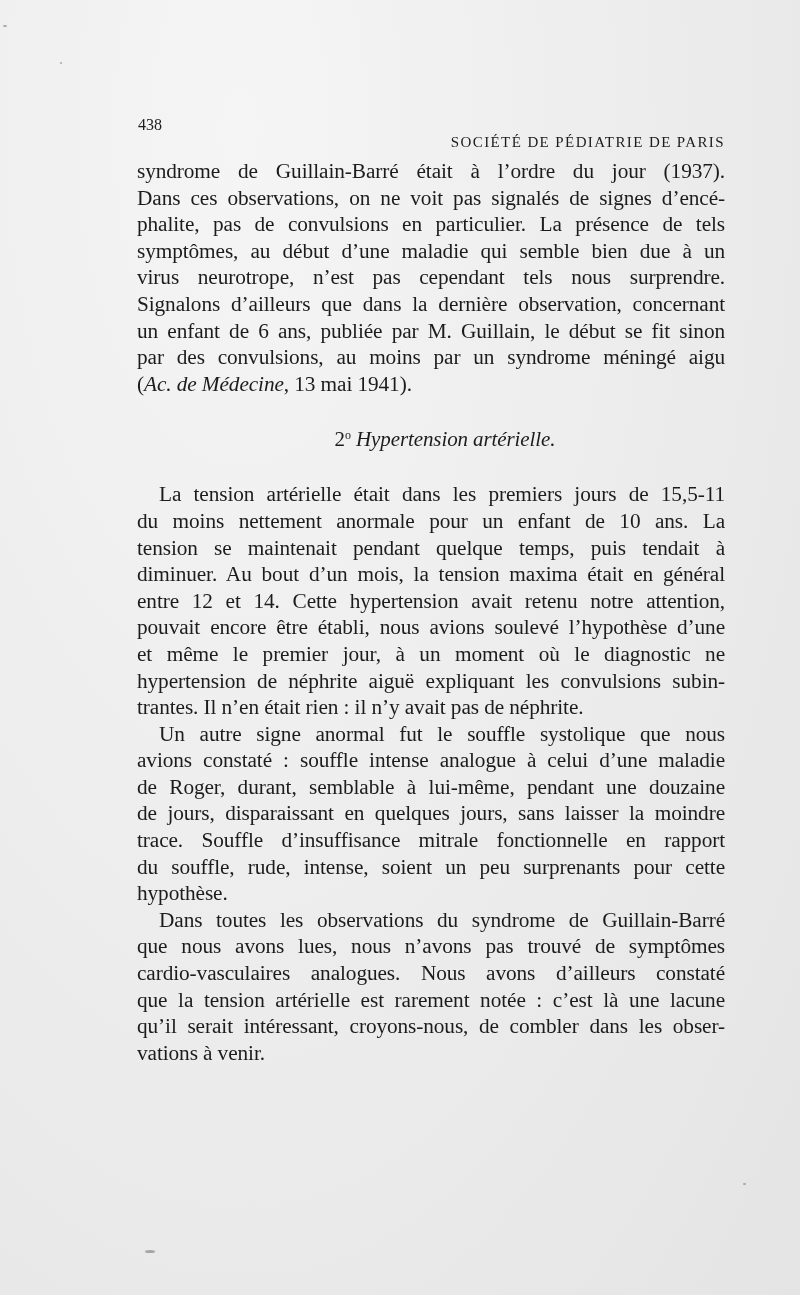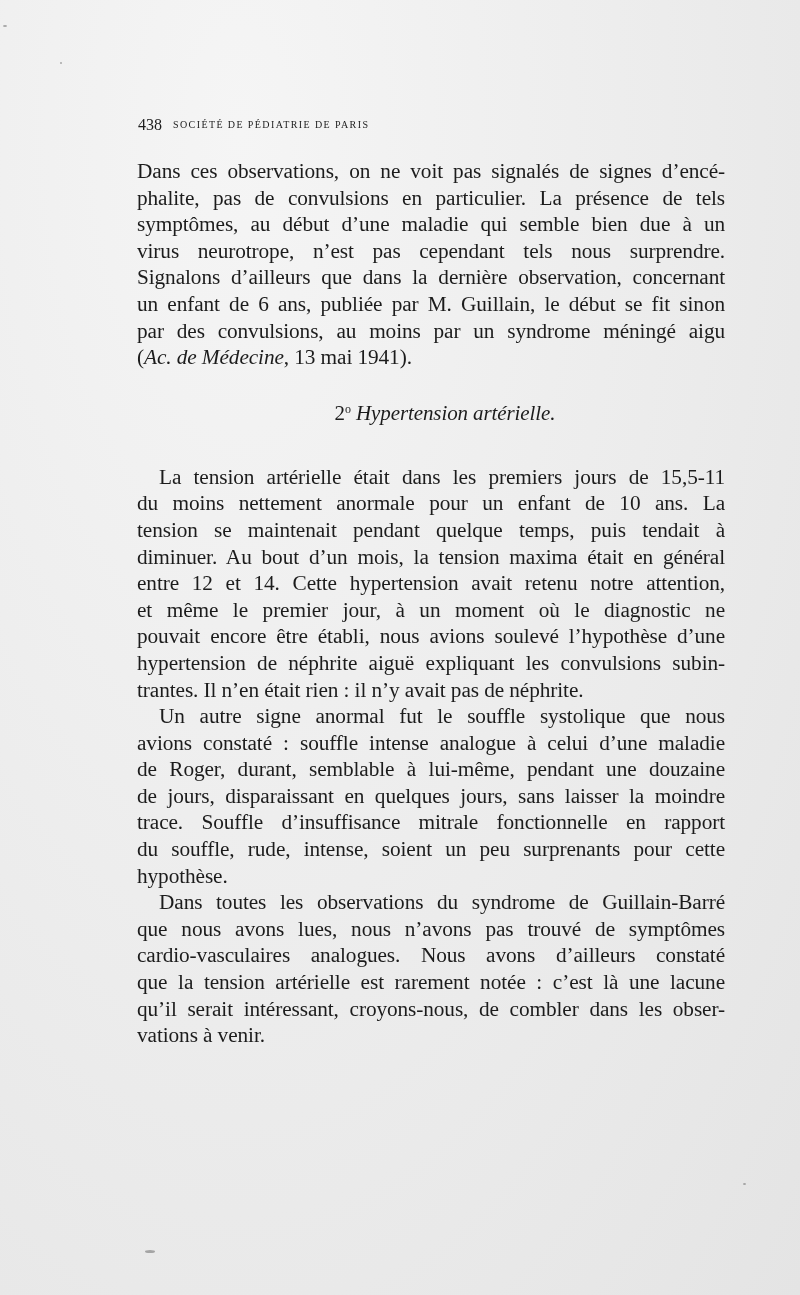--- a/index.html
+++ b/index.html
@@ -31,23 +31,23 @@
       position: absolute;
       left: 1px;
       top: 0;
       font-size: 16px;
       letter-spacing: 0;
     }
     .header-title {
       position: absolute;
       left: 0;
       right: 0;
-      top: 3px;
-      text-align: left;
-      font-size: 10px;
+      top: 18px;
+      text-align: right;
+      font-size: 15px;
       letter-spacing: 1.4px;
       padding-left: 36px;
     }
     .body-text {
       margin-top: 14px;
       font-size: 21.3px;
       line-height: 26.6px;
       text-align: justify;
       letter-spacing: -0.1px;
     }
@@ -61,21 +61,21 @@
       white-space: nowrap;
     }
     .line.last {
       text-align-last: left;
     }
     .line.indented {
       padding-left: 22px;
     }
     .section-heading {
       text-align: center;
-      margin: 25px 0 38px 0;
+      margin: 25px 0 29px 0;
       font-size: 21px;
       line-height: 26px;
       padding-left: 28px;
     }
     .section-heading .ord sup {
       font-size: 12px;
       vertical-align: 7px;
     }
     .section-heading em, .body-text em {
       font-style: italic;
@@ -93,20 +93,21 @@
 <div class="page">
 
   <div class="running-head">
     <span class="page-number">438</span>
     <span class="header-title">SOCIÉTÉ DE PÉDIATRIE DE PARIS</span>
   </div>
 
   <div class="body-text">
 
     <p>
+      <span class="line">syndrome de Guillain-Barré était à l’ordre du jour (1937).</span>
       <span class="line">Dans ces observations, on ne voit pas signalés de signes d’encé-</span>
       <span class="line">phalite, pas de convulsions en particulier. La présence de tels</span>
       <span class="line">symptômes, au début d’une maladie qui semble bien due à un</span>
       <span class="line">virus neurotrope, n’est pas cependant tels nous surprendre.</span>
       <span class="line">Signalons d’ailleurs que dans la dernière observation, concernant</span>
       <span class="line">un enfant de 6 ans, publiée par M. Guillain, le début se fit sinon</span>
       <span class="line">par des convulsions, au moins par un syndrome méningé aigu</span>
       <span class="line last"><span>(</span><em>Ac. de Médecine</em><span>, 13 mai 1941).</span></span>
     </p>
 
@@ -114,22 +115,22 @@
       <span class="ord"><span>2</span><sup>o</sup></span>
       <em>Hypertension artérielle.</em>
     </div>
 
     <p>
       <span class="line indented">La tension artérielle était dans les premiers jours de 15,5-11</span>
       <span class="line">du moins nettement anormale pour un enfant de 10 ans. La</span>
       <span class="line">tension se maintenait pendant quelque temps, puis tendait à</span>
       <span class="line">diminuer. Au bout d’un mois, la tension maxima était en général</span>
       <span class="line">entre 12 et 14. Cette hypertension avait retenu notre attention,</span>
+      <span class="line">pouvait encore être établi, nous avions soulevé l’hypothèse d’une</span>
       <span class="line">et même le premier jour, à un moment où le diagnostic ne</span>
-      <span class="line">pouvait encore être établi, nous avions soulevé l’hypothèse d’une</span>
       <span class="line">hypertension de néphrite aiguë expliquant les convulsions subin-</span>
       <span class="line last">trantes. Il n’en était rien : il n’y avait pas de néphrite.</span>
     </p>
 
     <p>
       <span class="line indented">Un autre signe anormal fut le souffle systolique que nous</span>
       <span class="line">avions constaté : souffle intense analogue à celui d’une maladie</span>
       <span class="line">de Roger, durant, semblable à lui-même, pendant une douzaine</span>
       <span class="line">de jours, disparaissant en quelques jours, sans laisser la moindre</span>
       <span class="line">trace. Souffle d’insuffisance mitrale fonctionnelle en rapport</span>

